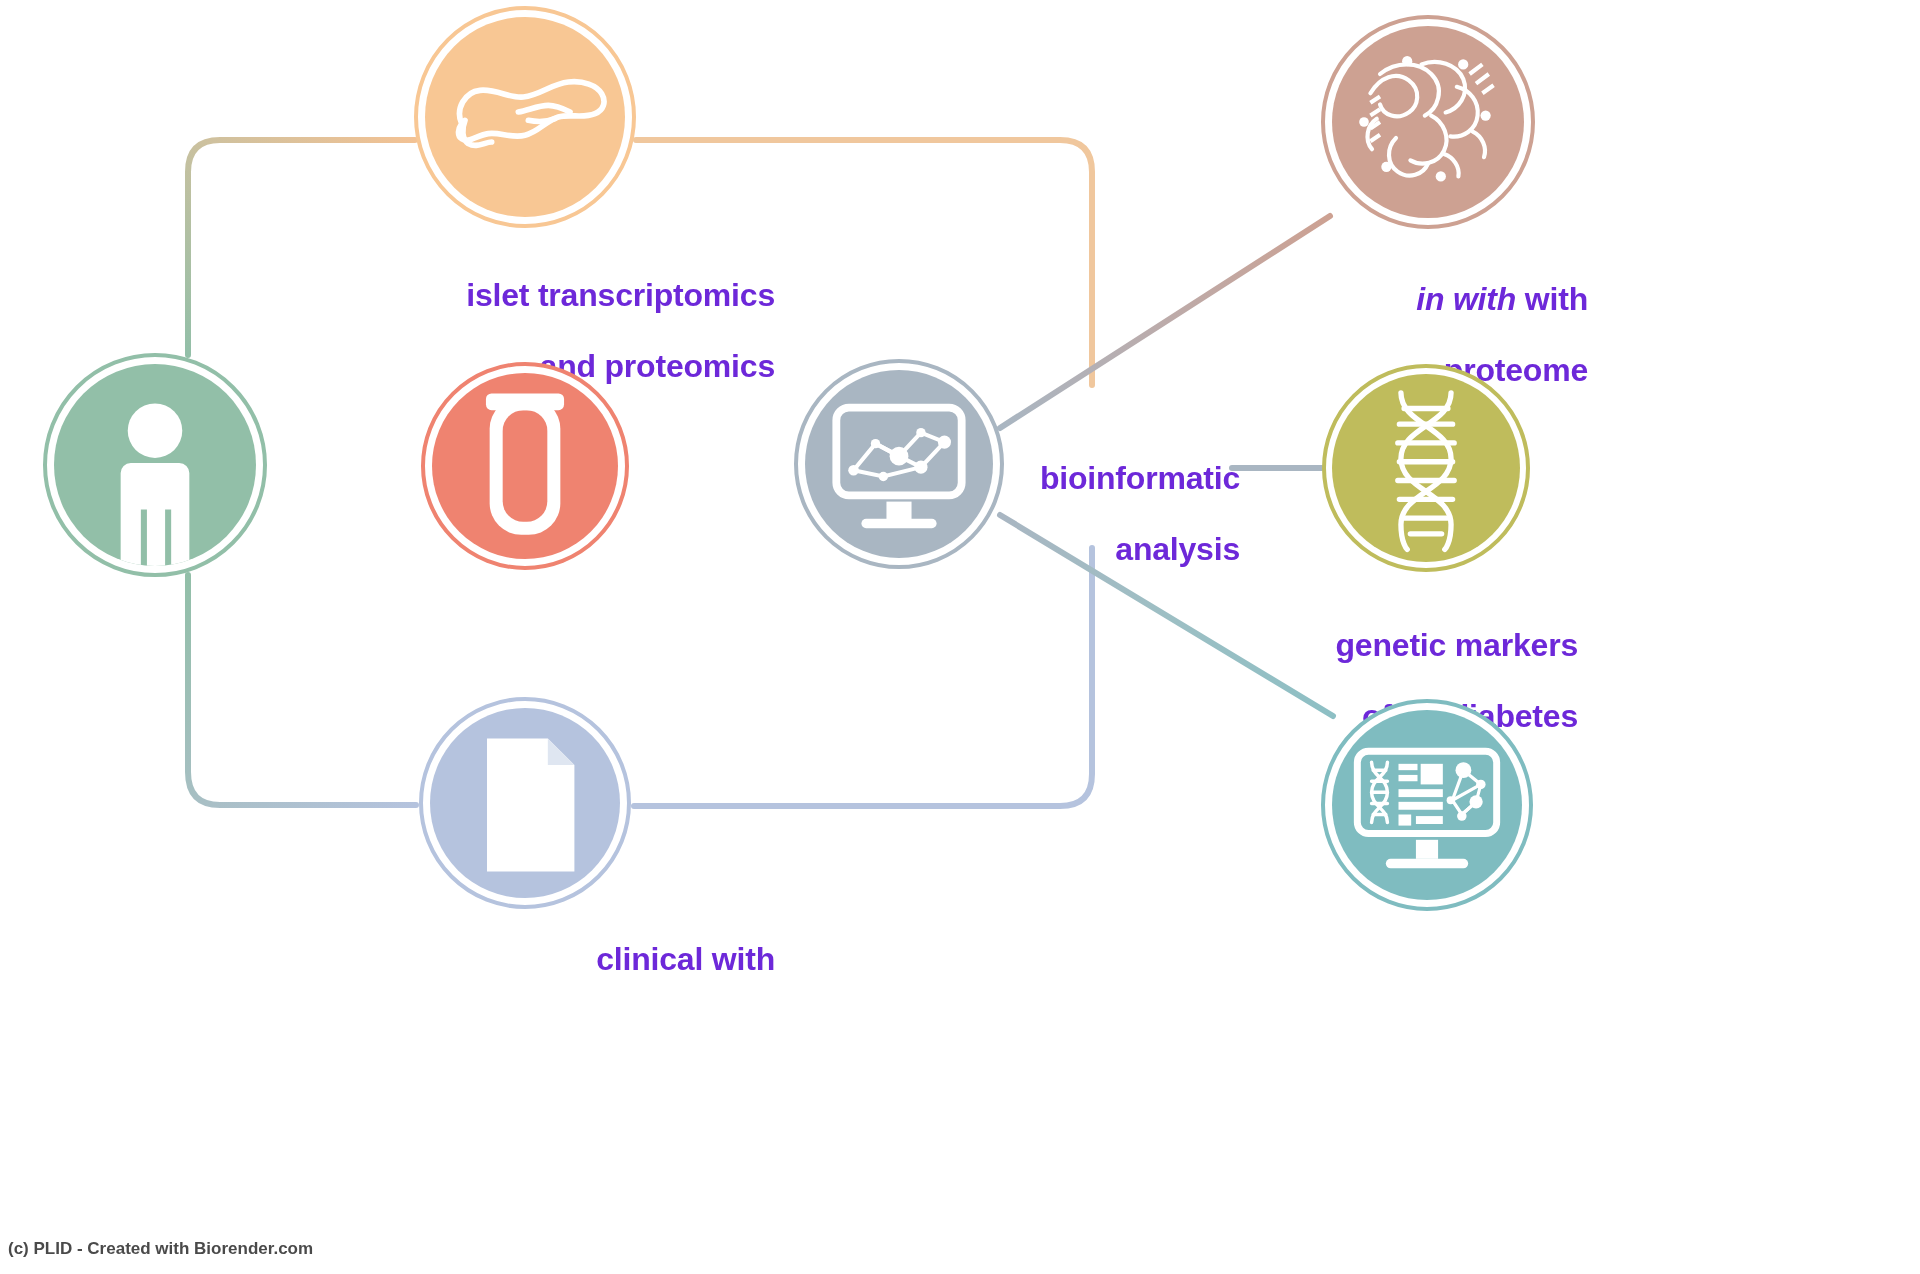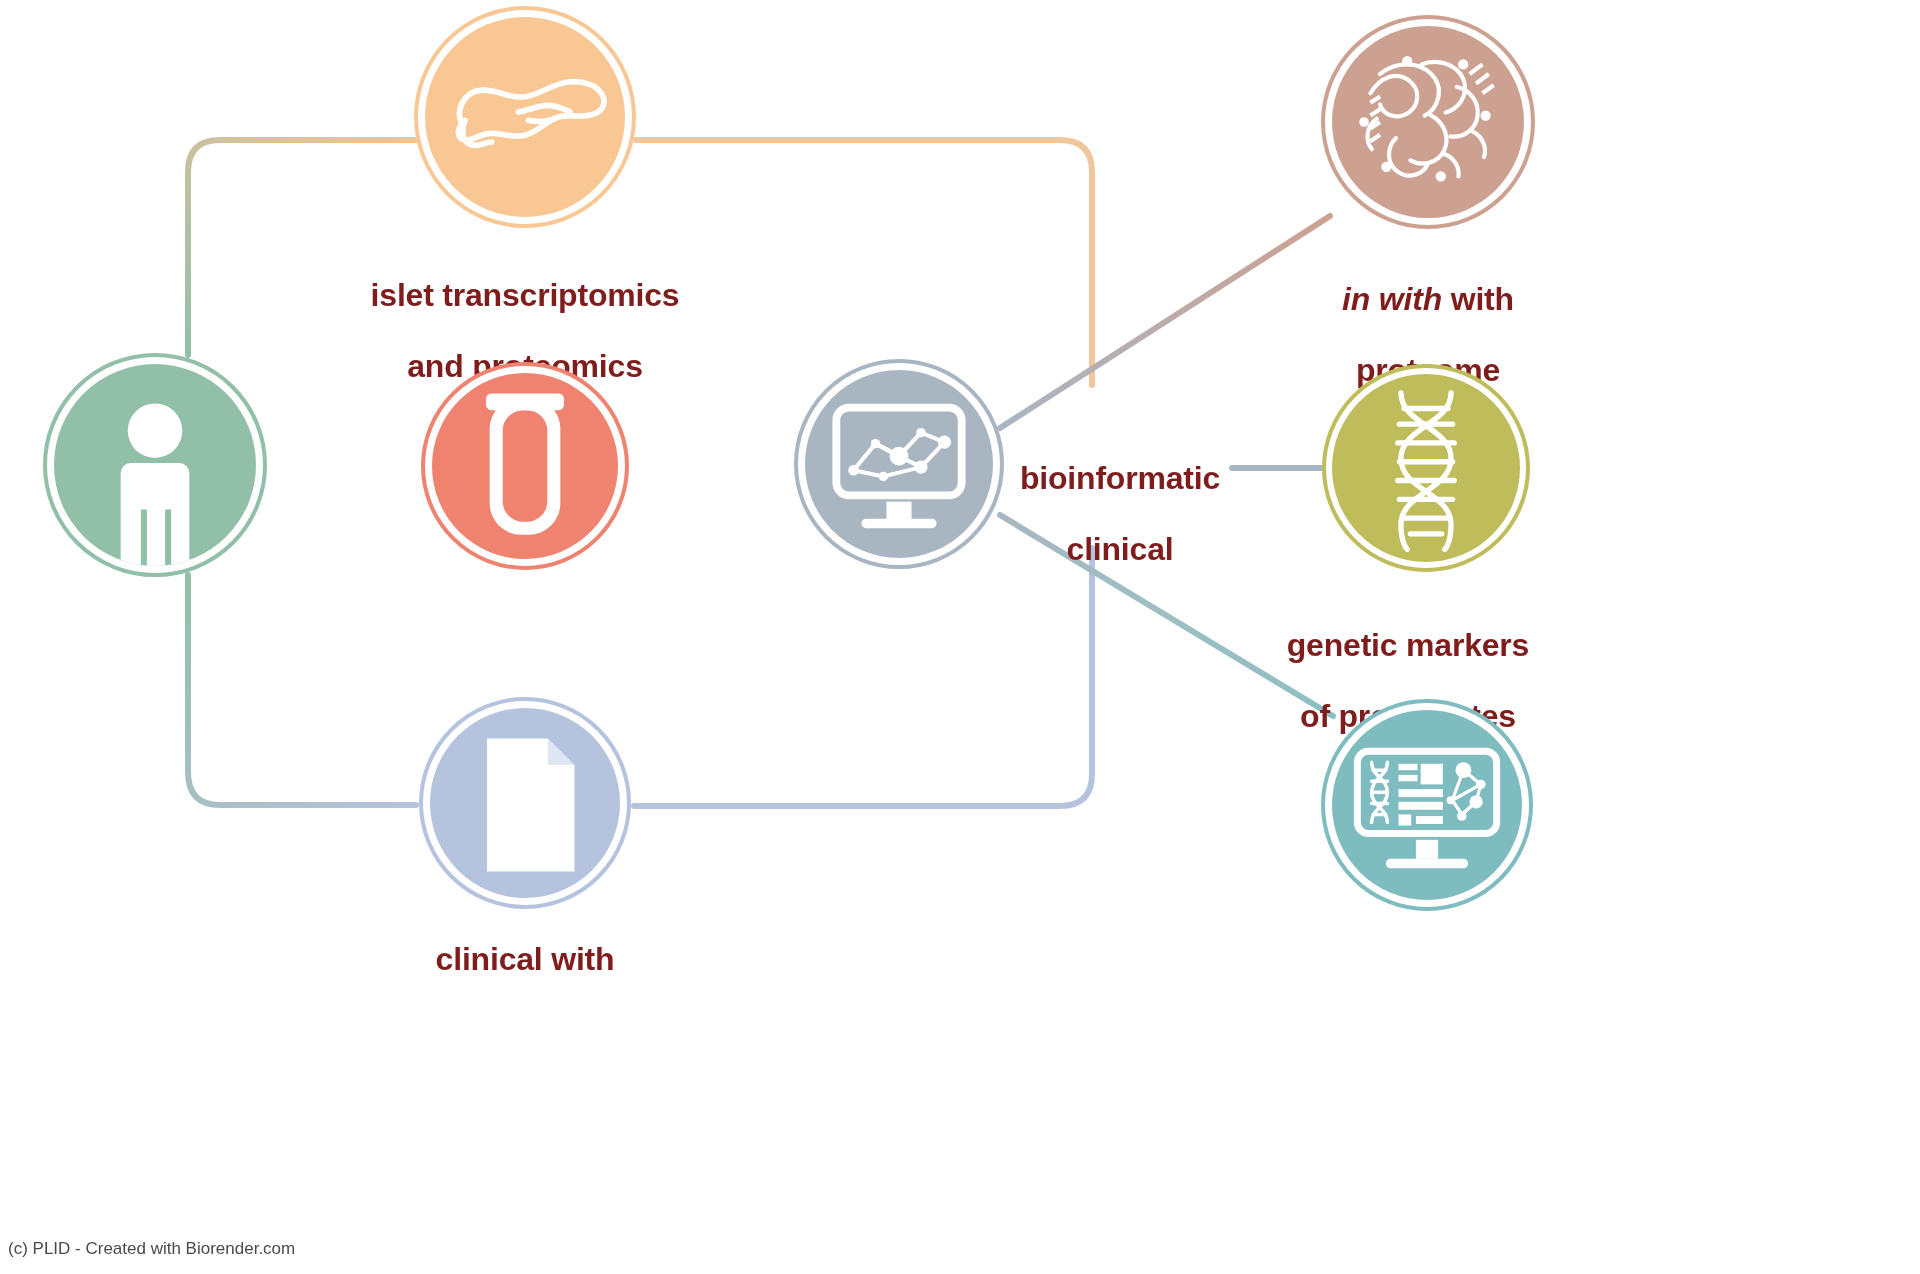--- a/index.html
+++ b/index.html
@@ -16,32 +16,32 @@
   .ring{
     border-radius:50%;
     box-sizing:border-box;
     display:flex;align-items:center;justify-content:center;
     background:#ffffff;
   }
   .core{border-radius:50%;display:flex;align-items:center;justify-content:center;overflow:hidden;}
 
   .label{
     position:absolute;
-    text-align:center;
+    text-align:right;
     font-weight:bold;
     line-height:1.12;
     letter-spacing:-0.2px;
-    color:#7f1d1d;
+    color:#6d28d9;
     white-space:pre-line;
   }
   .label.l-32{font-size:32px;}
 
   .credit{
     position:absolute;left:8px;top:1239px;
-    font-size:17px;font-weight:normal;color:#4a4a4a;
+    font-size:17px;font-weight:bold;color:#4a4a4a;
     font-family:"Liberation Sans","DejaVu Sans",sans-serif;
   }
   em.ital{font-style:italic;}
 </style>
 </head>
 <body>
 
 <div id="stage">
 
   <svg id="wires" viewBox="0 0 1920 1274">
@@ -178,21 +178,21 @@
             <circle cx="89" cy="46" r="4.2"></circle>
             <circle cx="74" cy="62" r="4.2"></circle>
             <circle cx="50" cy="68" r="3"></circle>
           </g>
         </svg>
       </div>
     </div>
   </div>
   <div class="label l-32" style="left:1000px;top:425px;width:240px;">
     <span>bioinformatic</span><br>
-    <span>clinical</span>
+    <span>analysis</span>
   </div>
 
   <div class="node" style="left:1321px;top:15px;width:214px;height:214px;">
     <div class="ring" style="width:214px;height:214px;border:4px solid #cda192;padding:7px;">
       <div class="core" style="width:100%;height:100%;background:#cda192;">
         <svg viewBox="0 0 120 120" width="100%" height="100%">
           <g fill="none" stroke="#ffffff" stroke-width="2.6" stroke-linecap="round">
             <path d="M24 42 c6 -10 16 -14 24 -8 c8 6 6 16 0 20 c-7 5 -16 2 -18 -5"></path>
             <path d="M30 30 c10 -8 24 -8 32 0 c9 9 4 22 -4 26"></path>
             <path d="M56 24 c10 -4 22 0 26 9 c4 10 -3 19 -11 21"></path>

